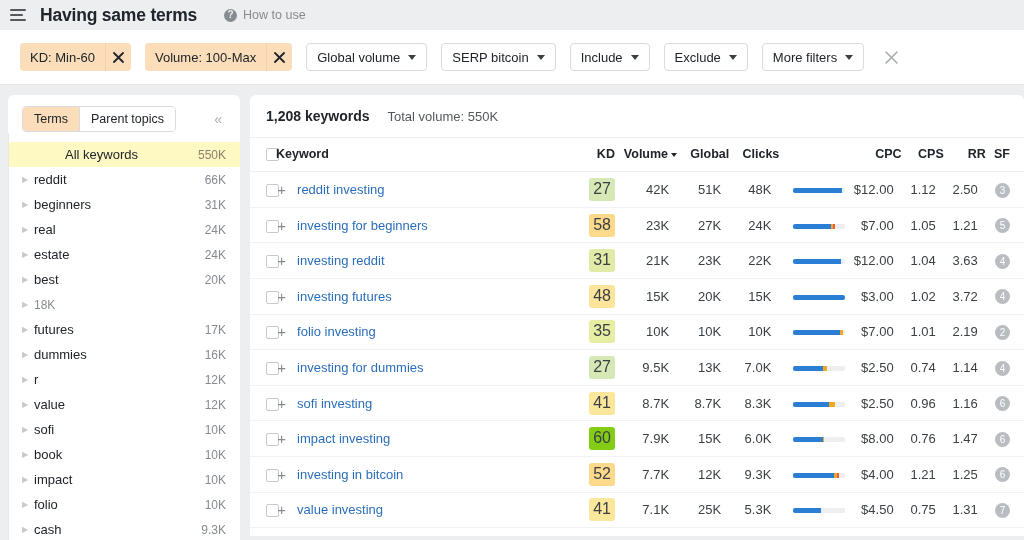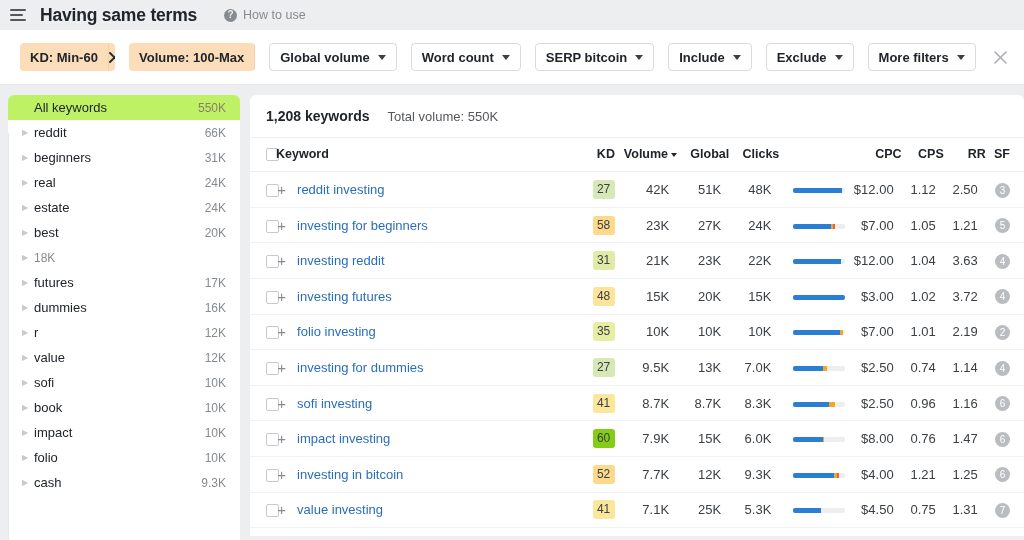--- a/index.html
+++ b/index.html
@@ -52,21 +52,20 @@
 
   
   .filterbar {
     background: #ffffff;
     height: 55px;
     display: flex;
     align-items: center;
     padding: 0 14px 0 20px;
     gap: 14px;
     border-bottom: 1px solid #e6e8ea;
-    font-weight: bold;
   }
   .pill {
     display: flex; align-items: stretch;
     background: #fbddb9;
     border-radius: 4px;
     height: 28px;
     overflow: hidden;
     cursor: pointer;
   }
   .pill .pill-label {
@@ -154,21 +153,21 @@
 
   .kwlist { flex: 1; overflow: hidden; }
   .kwrow {
     display: flex; align-items: center;
     height: 25px;
     padding: 0 14px 0 14px;
     font-size: 13px;
     color: #20252b;
     cursor: pointer;
   }
-  .kwrow.all { background: #bef264; font-weight: normal; padding-left: 14px; }
+  .kwrow.all { background: #fef9c3; font-weight: normal; padding-left: 14px; gap: 31px; }
   .kwrow .tri {
     width: 12px; flex: 0 0 12px;
     color: #c6c9cd; font-size: 8px;
     line-height: 1;
   }
   .kwrow .kwname { flex: 1; white-space: nowrap; overflow: hidden; text-overflow: ellipsis; }
   .kwrow .kwval { color: #868b90; font-size: 12px; }
   .kwrow.all .kwval { color: #8d7e6a; }
 
   
@@ -242,23 +241,23 @@
     color: #868b90; font-size: 15px; line-height: 1;
     cursor: pointer; width: 11px; text-align:center;
   }
   .kwlink { color: #2a6ebb; font-size: 13px; cursor: pointer; }
 
   .kd {
     display: inline-block;
     min-width: 22px;
     padding: 2px 4px 3px;
     border-radius: 3px;
-    font-size: 12px;
+    font-size: 16px;
     color: #3b4045;
-    text-align: left;
+    text-align: right;
   }
 
   .barwrap {
     display: inline-flex;
     width: 52px; height: 5px;
     border-radius: 2px;
     background: #eceef0;
     overflow: hidden;
     vertical-align: middle;
   }
@@ -316,24 +315,20 @@
           <path d="M1 1 L10 10 M10 1 L1 10" stroke="#20252b" stroke-width="1.8" fill="none" stroke-linecap="round"></path>
         </svg>
     </span>
   </div>
 
   <div class="dd">
     <span>Global volume</span>
     <span class="caret"></span>
   </div>
   <div class="dd">
-    <span>Word count</span>
-    <span class="caret"></span>
-  </div>
-  <div class="dd">
     <span>SERP bitcoin</span>
     <span class="caret"></span>
   </div>
   <div class="dd">
     <span>Include</span>
     <span class="caret"></span>
   </div>
   <div class="dd">
     <span>Exclude</span>
     <span class="caret"></span>
@@ -348,20 +343,27 @@
         <path d="M2 2 L13 13 M13 2 L2 13" stroke="#a9adb2" stroke-width="1.6" fill="none" stroke-linecap="round"></path>
       </svg>
   </div>
 </div>
 
 <div class="body">
 
   <div class="sidebar-wrap">
     <div class="side-track"></div>
 
+    <div class="sidebar-top">
+      <div class="seg">
+        <div class="active">Terms</div>
+        <div>Parent topics</div>
+      </div>
+      <div class="collapse-btn">«</div>
+    </div>
 
     <div class="kwlist" id="kwlist">
         <div class="kwrow all">
           <span class="tri"></span>
           <span class="kwname">All keywords</span>
           <span class="kwval">550K</span>
         </div>
         <div class="kwrow">
           <span class="tri">▶</span>
           <span class="kwname">reddit</span>

